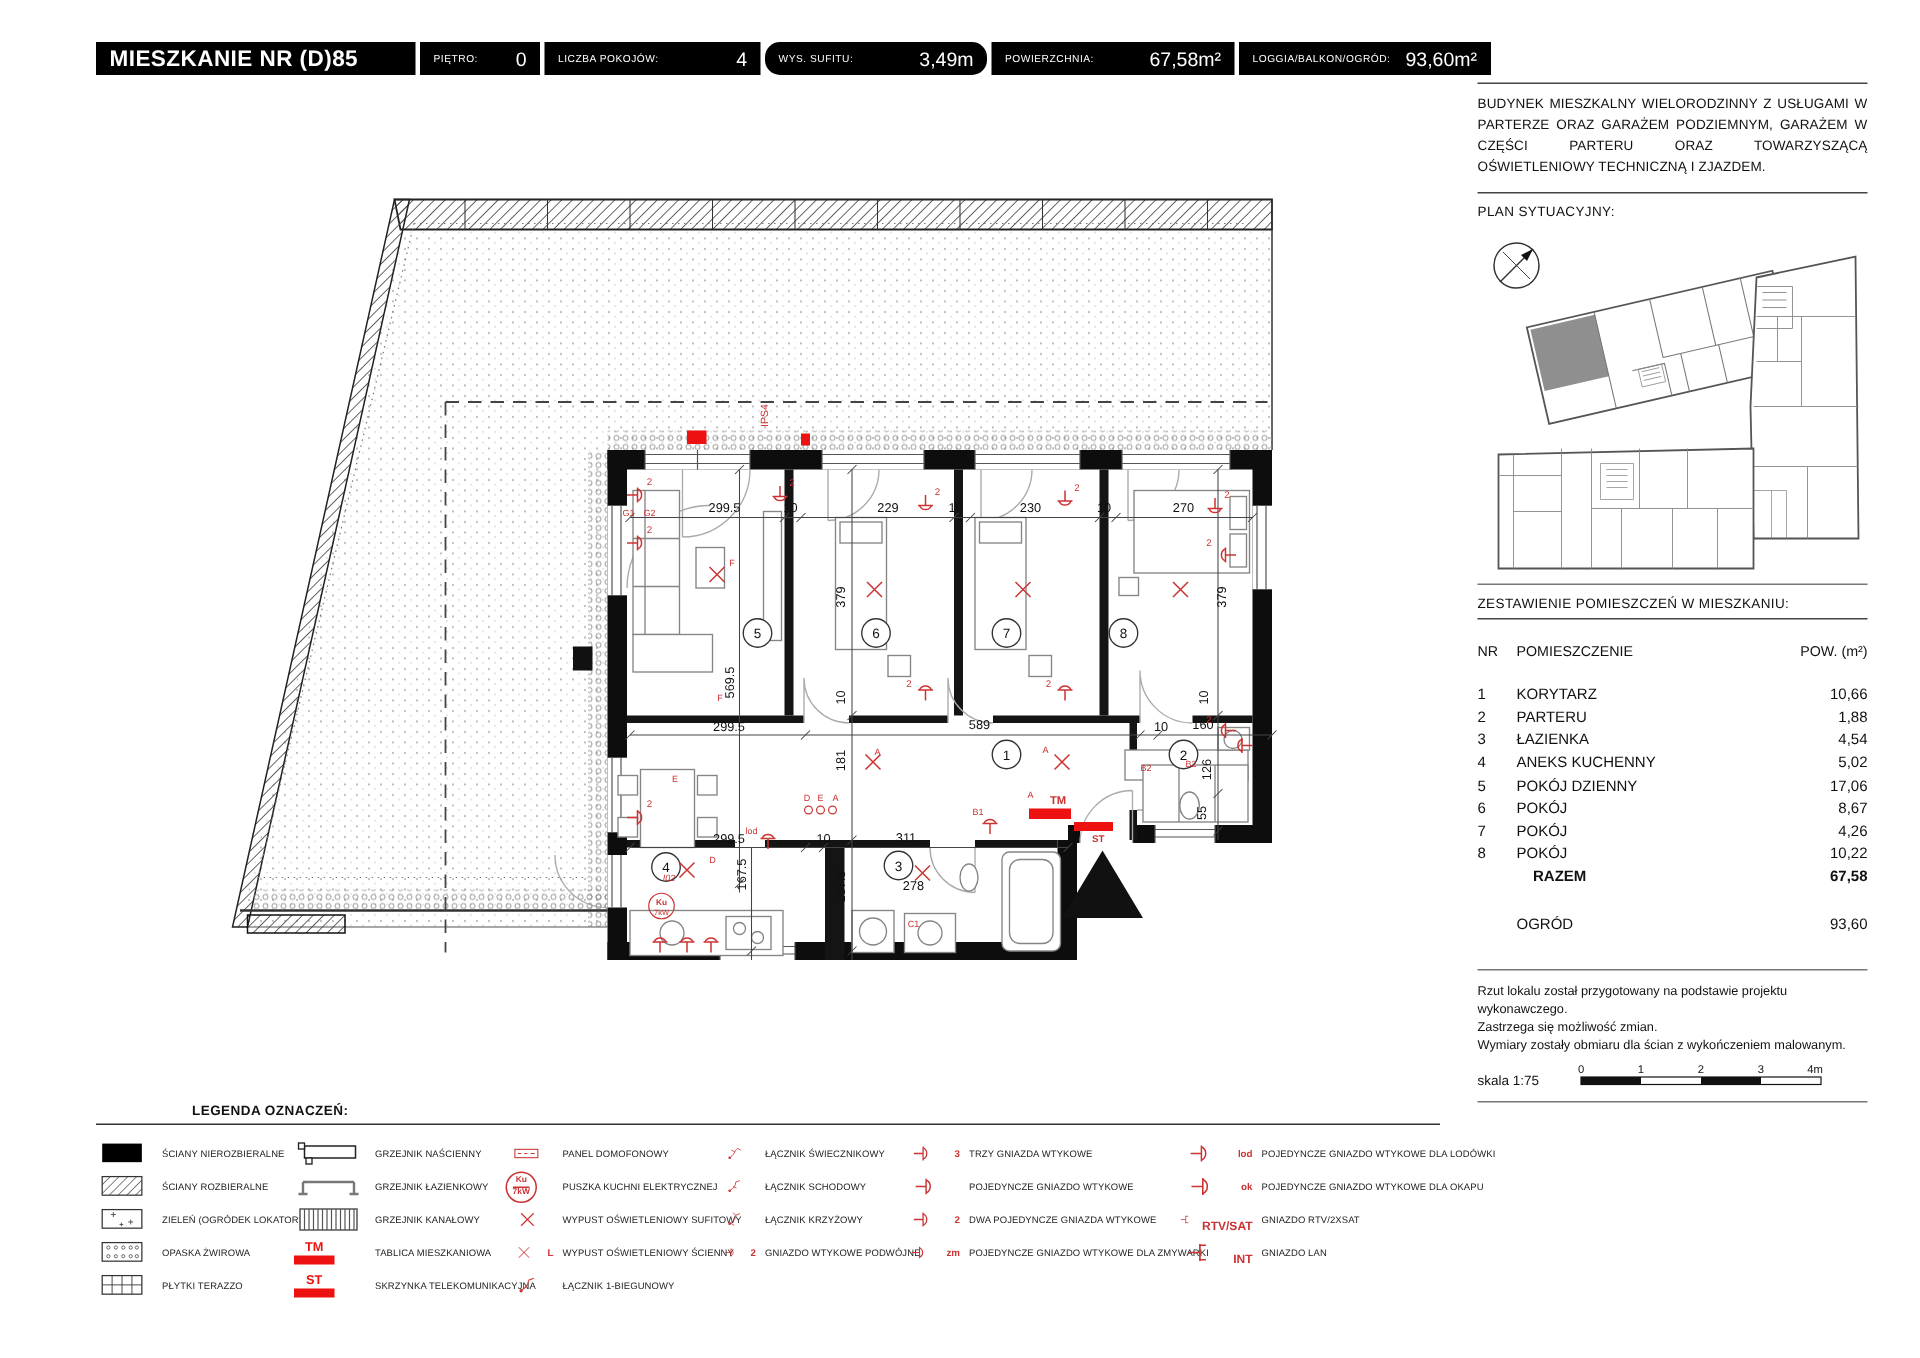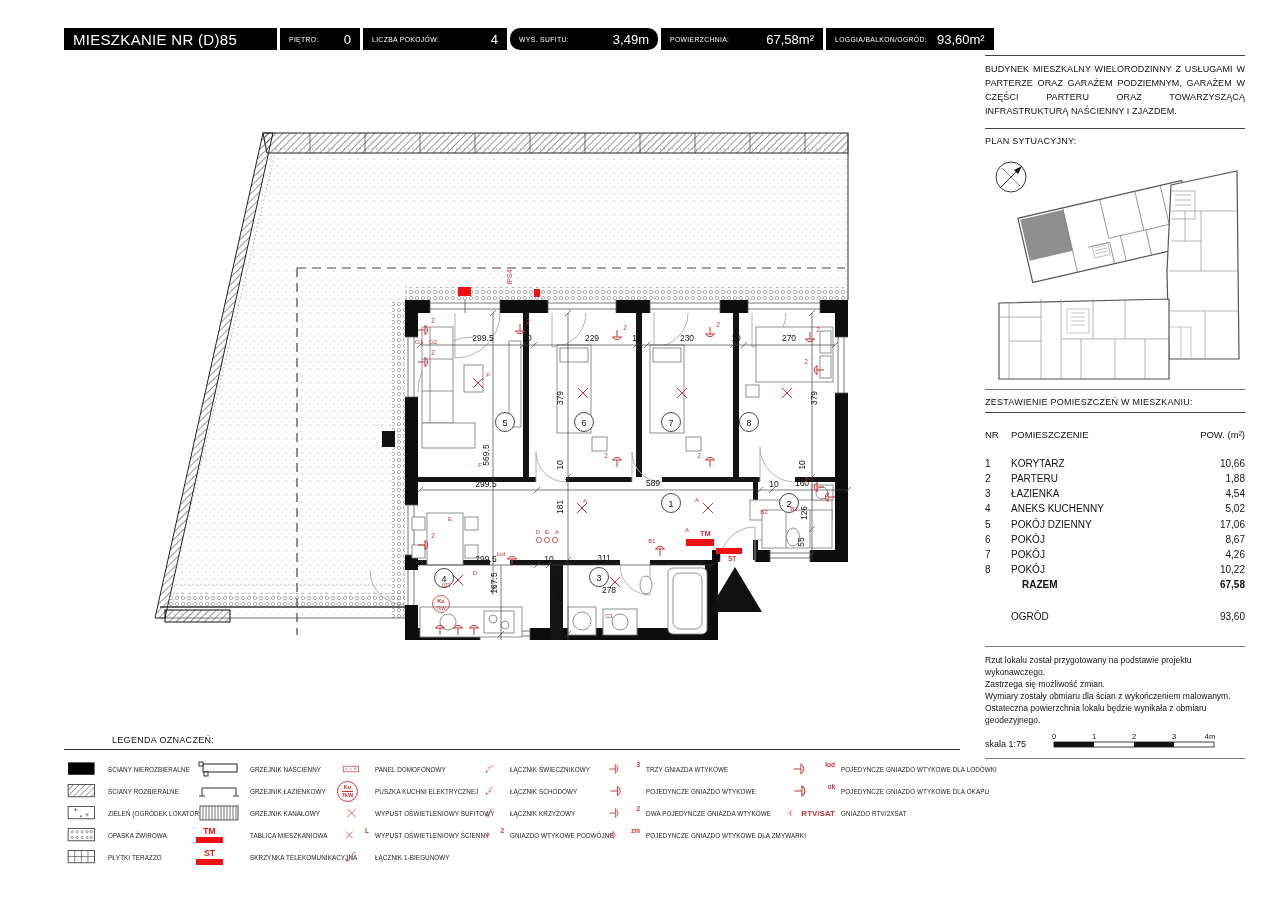--- a/index.html
+++ b/index.html
@@ -1,20 +1,20 @@
 <!DOCTYPE html>
 <html><head>
 <meta charset="utf-8">
 <style>
   html,body{margin:0;padding:0;background:#fff;}
   body{width:1280px;height:905px;position:relative;font-family:"Liberation Sans",sans-serif;color:#111;overflow:hidden;}
   
   .topbar{position:absolute;left:64px;top:28px;width:896px;height:22px;display:flex;gap:3px;}
   .seg{background:#000;color:#fff;display:flex;align-items:center;}
-  .title-seg{width:204px;font-size:15px;font-weight:normal;padding-left:9px;letter-spacing:.3px;flex:none;}
+  .title-seg{width:204px;font-size:15px;font-weight:bold;padding-left:9px;letter-spacing:.3px;flex:none;}
   .hfields{display:flex;gap:3px;flex:1;}
   .hfield{background:#000;color:#fff;display:flex;align-items:center;justify-content:space-between;padding:0 9px;}
   .hlabel{font-size:6.8px;letter-spacing:.35px;}
   .hvalue{font-size:13px;padding-left:10px;white-space:nowrap;}
   
   .sidebar{position:absolute;left:985px;top:55px;width:260px;border-top:1.6px solid #444;}
   .desc{font-size:9px;line-height:1.55;text-align:justify;letter-spacing:.1px;margin:7px 0 9px;}
   .rule{border:none;border-top:1.6px solid #444;margin:0;}
   .rule-thin{border:none;border-top:1px solid #777;margin:0;}
   .sideh{font-size:9px;font-weight:400;letter-spacing:.25px;margin:7px 0 5px;}
@@ -27,26 +27,26 @@
   .rt-row{display:flex;font-size:10px;line-height:15.2px;}
   .rt-row.total{font-weight:bold;margin-left:37px;}
   .rt-row.garden{margin-top:16px;}
   .notes{font-size:8.5px;line-height:1.42;margin:7px 0 4px;}
   .scale-row{display:flex;align-items:flex-end;gap:26px;margin:6px 0 8px;}
   .scale-label{font-size:9px;padding-bottom:1px;}
   
   .plan-area{position:absolute;left:60px;top:115px;width:910px;height:560px;}
   
   .legend{position:absolute;left:64px;top:735px;width:896px;}
-  .legend-h{font-size:9px;font-weight:400;letter-spacing:.3px;margin:0 0 4px;padding-left:48px;}
+  .legend-h{font-size:9px;font-weight:700;letter-spacing:.3px;margin:0 16px 4px;padding-left:48px;}
   .legend-rule{border:none;border-top:1.4px solid #333;margin:0 0 8px;}
   .legend-cols{position:relative;height:118px;}
   .lg-col{position:absolute;top:0;}
   .lg-item{display:flex;align-items:center;height:22px;gap:6px;}
-  .lg-sym{flex:none;display:flex;align-items:center;position:relative;}
+  .lg-sym{flex:none;display:flex;align-items:flex-end;position:relative;}
   .lg-label{font-size:6.3px;letter-spacing:.08px;white-space:nowrap;color:#222;}
   .lg-tag{color:#c33;font-size:6.5px;margin-left:1px;transform:translateY(-5px);font-weight:bold;}
   .lg-tag.big{font-size:8px;transform:none;margin-left:2px;}
   .badge{display:flex;flex-direction:column;align-items:center;color:#e11;font-size:8.5px;font-weight:bold;line-height:1;}
   .badge-bar{width:27px;height:5.5px;background:#e11;margin-top:1.5px;}
   .ku{width:19px;height:19px;border:1.2px solid #c33;border-radius:50%;color:#c33;font-size:5.6px;font-weight:bold;display:flex;flex-direction:column;align-items:center;justify-content:center;line-height:1.15;}
   .ku .t{border-bottom:.8px solid #c33;padding:0 2px;}
   svg text{font-family:"Liberation Sans",sans-serif;}
 </style>
 </head>
@@ -483,21 +483,21 @@
     <text x="452" y="162" font-size="7" fill="#c33" text-anchor="middle" transform="rotate(-90 452 162)">IPS4</text>
     <rect x="398" y="172" width="13" height="9" fill="#e11"></rect>
     <rect x="474" y="174" width="6" height="8" fill="#e11"></rect>
   </g>
 
   <polygon points="648,497 702,497 675,452" fill="#111"></polygon>
 </svg>
 </div>
 
 <aside class="sidebar">
-  <p class="desc">BUDYNEK MIESZKALNY WIELORODZINNY Z USŁUGAMI W PARTERZE ORAZ GARAŻEM PODZIEMNYM, GARAŻEM W CZĘŚCI PARTERU ORAZ TOWARZYSZĄCĄ INFRASTRUKTURĄ NAŚCIENNY I ZJAZDEM.</p>
+  <p class="desc">BUDYNEK MIESZKALNY WIELORODZINNY Z USŁUGAMI W PARTERZE ORAZ GARAŻEM PODZIEMNYM, GARAŻEM W CZĘŚCI PARTERU ORAZ TOWARZYSZĄCĄ OŚWIETLENIOWY TECHNICZNĄ I ZJAZDEM.</p>
   <hr class="rule">
   <h3 class="sideh">PLAN SYTUACYJNY:</h3>
 
   <div class="siteplan">
     <svg viewBox="0 0 260 232" width="260" height="232">
       <g stroke="#333" fill="none">
         <circle cx="26" cy="26" r="15" stroke-width="1"></circle>
         <line x1="15" y1="37" x2="37" y2="15" stroke-width="1"></line>
         <polygon points="37,15 29,19 33,23" fill="#111" stroke="none"></polygon>
         <line x1="17" y1="17" x2="35" y2="35" stroke-width=".6"></line>
@@ -586,21 +586,20 @@
       <span class="rt-name">OGRÓD</span>
       <span class="rt-area">93,60</span>
     </div>
   </div>
 
   <hr class="rule-thin" style="margin-top:22px">
   <div class="notes" id="notes">
       <div>Rzut lokalu został przygotowany na podstawie projektu wykonawczego.</div>
       <div>Zastrzega się możliwość zmian.</div>
       <div>Wymiary zostały obmiaru dla ścian z wykończeniem malowanym.</div>
-      <div>Ostateczna powierzchnia lokalu będzie wynikała z obmiaru geodezyjnego.</div>
     </div>
 
   <div class="scale-row">
     <span class="scale-label">skala 1:75</span>
     <svg width="166" height="18" viewBox="0 0 166 18">
       <g font-size="7.5" fill="#111">
         <text x="2" y="7" text-anchor="middle">0</text>
         <text x="42" y="7" text-anchor="middle">1</text>
         <text x="82" y="7" text-anchor="middle">2</text>
         <text x="122" y="7" text-anchor="middle">3</text>
@@ -841,15 +840,24 @@
         </div>
         <div class="lg-item">
           <div class="lg-sym" style="width: 52px;">
             <svg width="46" height="18" viewBox="0 0 46 18">
               <use href="#socket-rtv-icon"></use>
             </svg>
             <span class="lg-tag big">RTV/SAT</span>
           </div>
           <span class="lg-label">GNIAZDO RTV/2XSAT</span>
         </div>
+        <div class="lg-item">
+          <div class="lg-sym" style="width: 52px;">
+            <svg width="46" height="18" viewBox="0 0 46 18">
+              <use href="#socket-rtv-icon"></use>
+            </svg>
+            <span class="lg-tag big">INT</span>
+          </div>
+          <span class="lg-label">GNIAZDO LAN</span>
+        </div>
       </div>
     </div>
 </section>
 
 </body></html>

